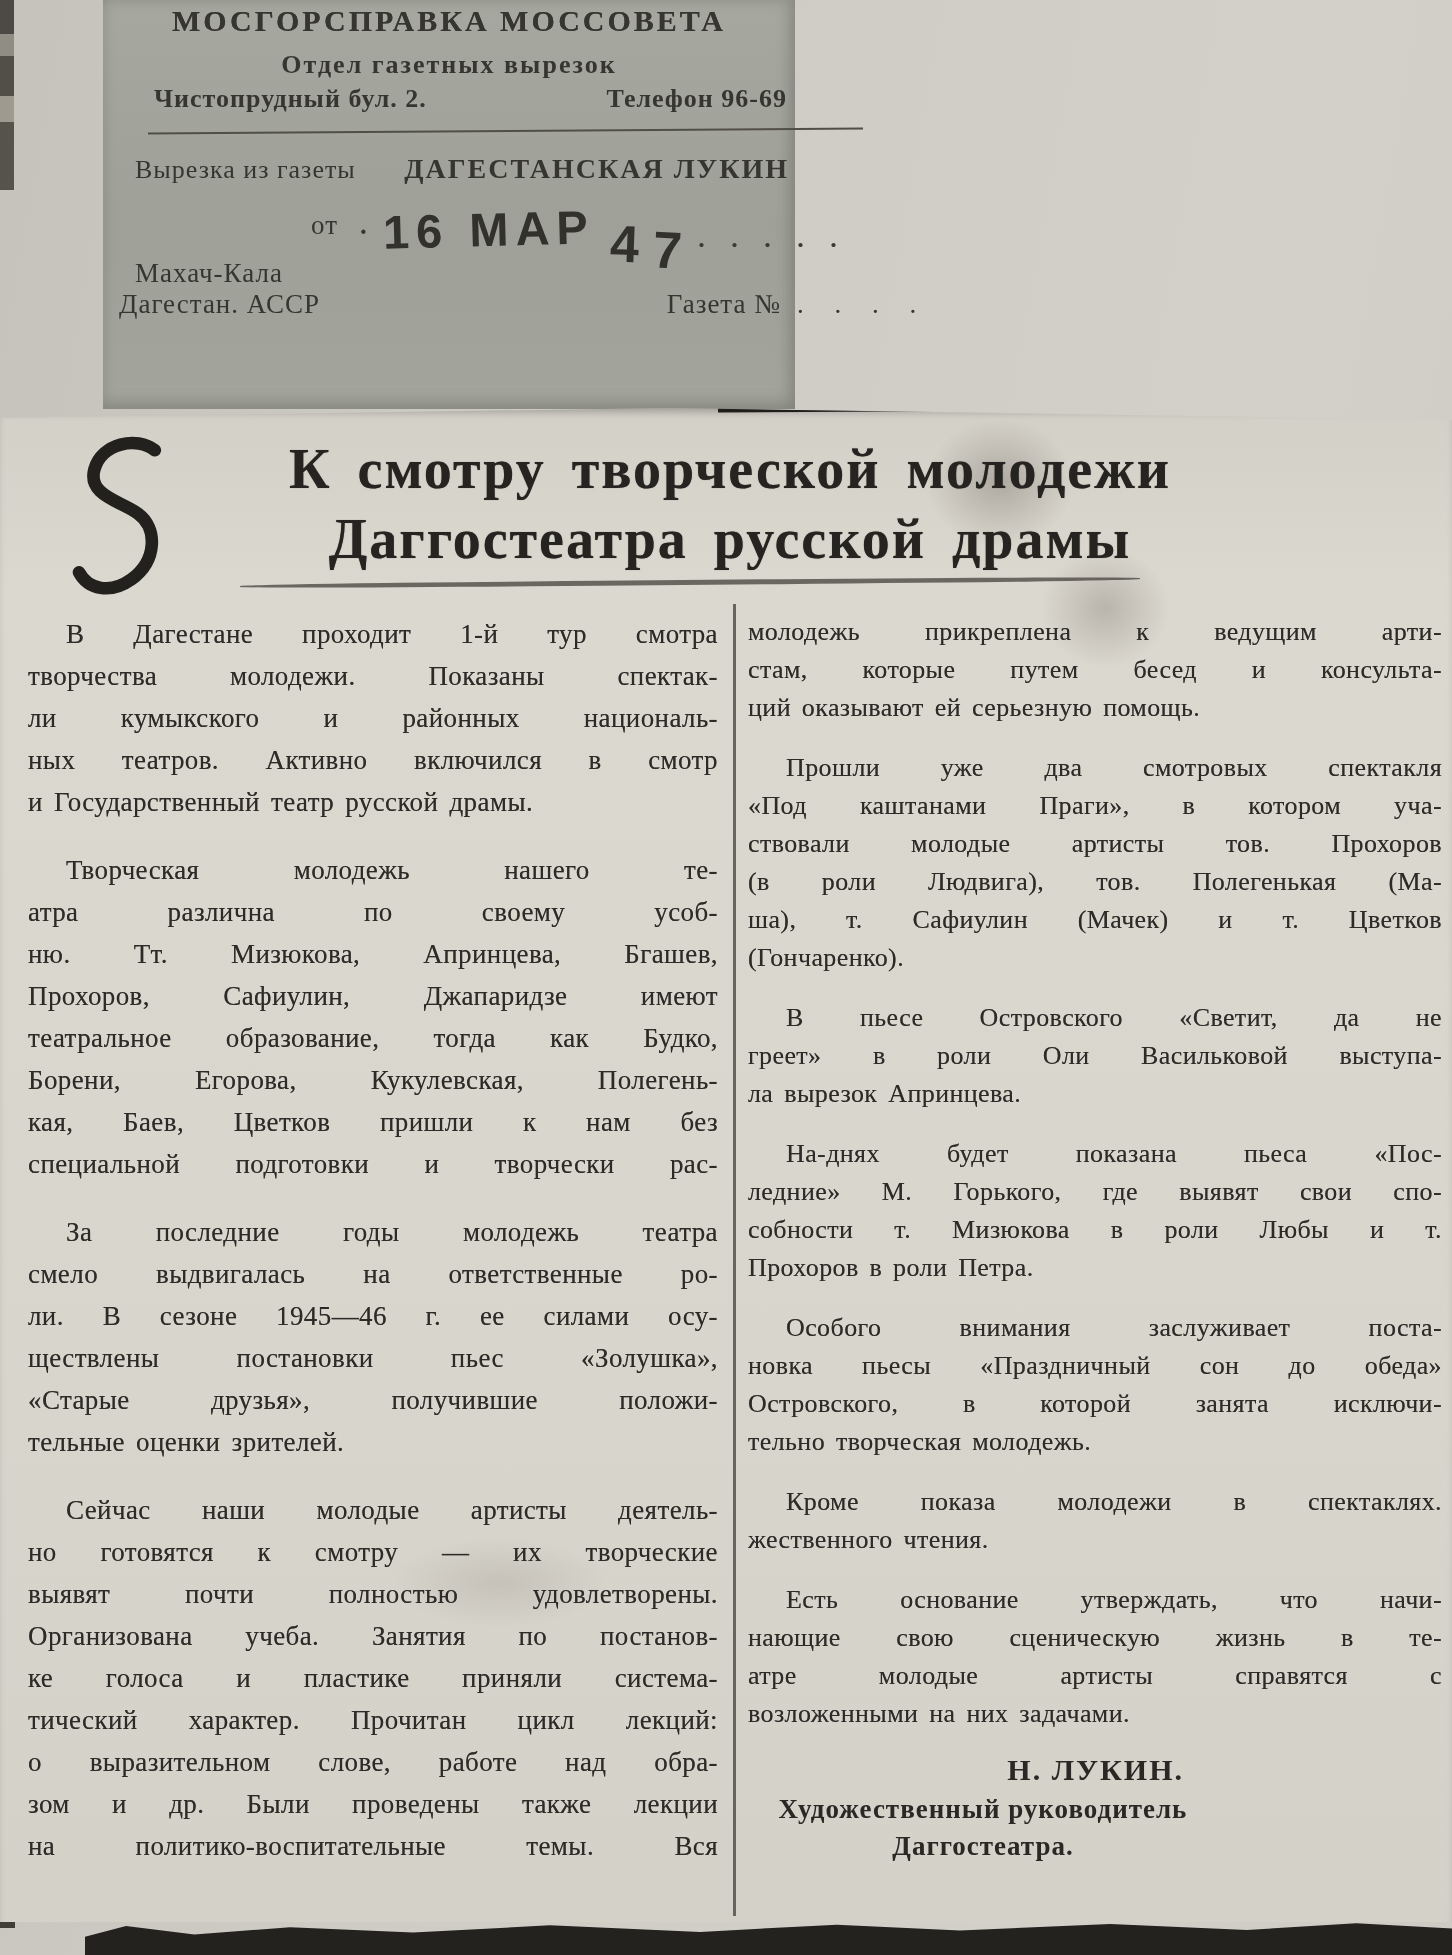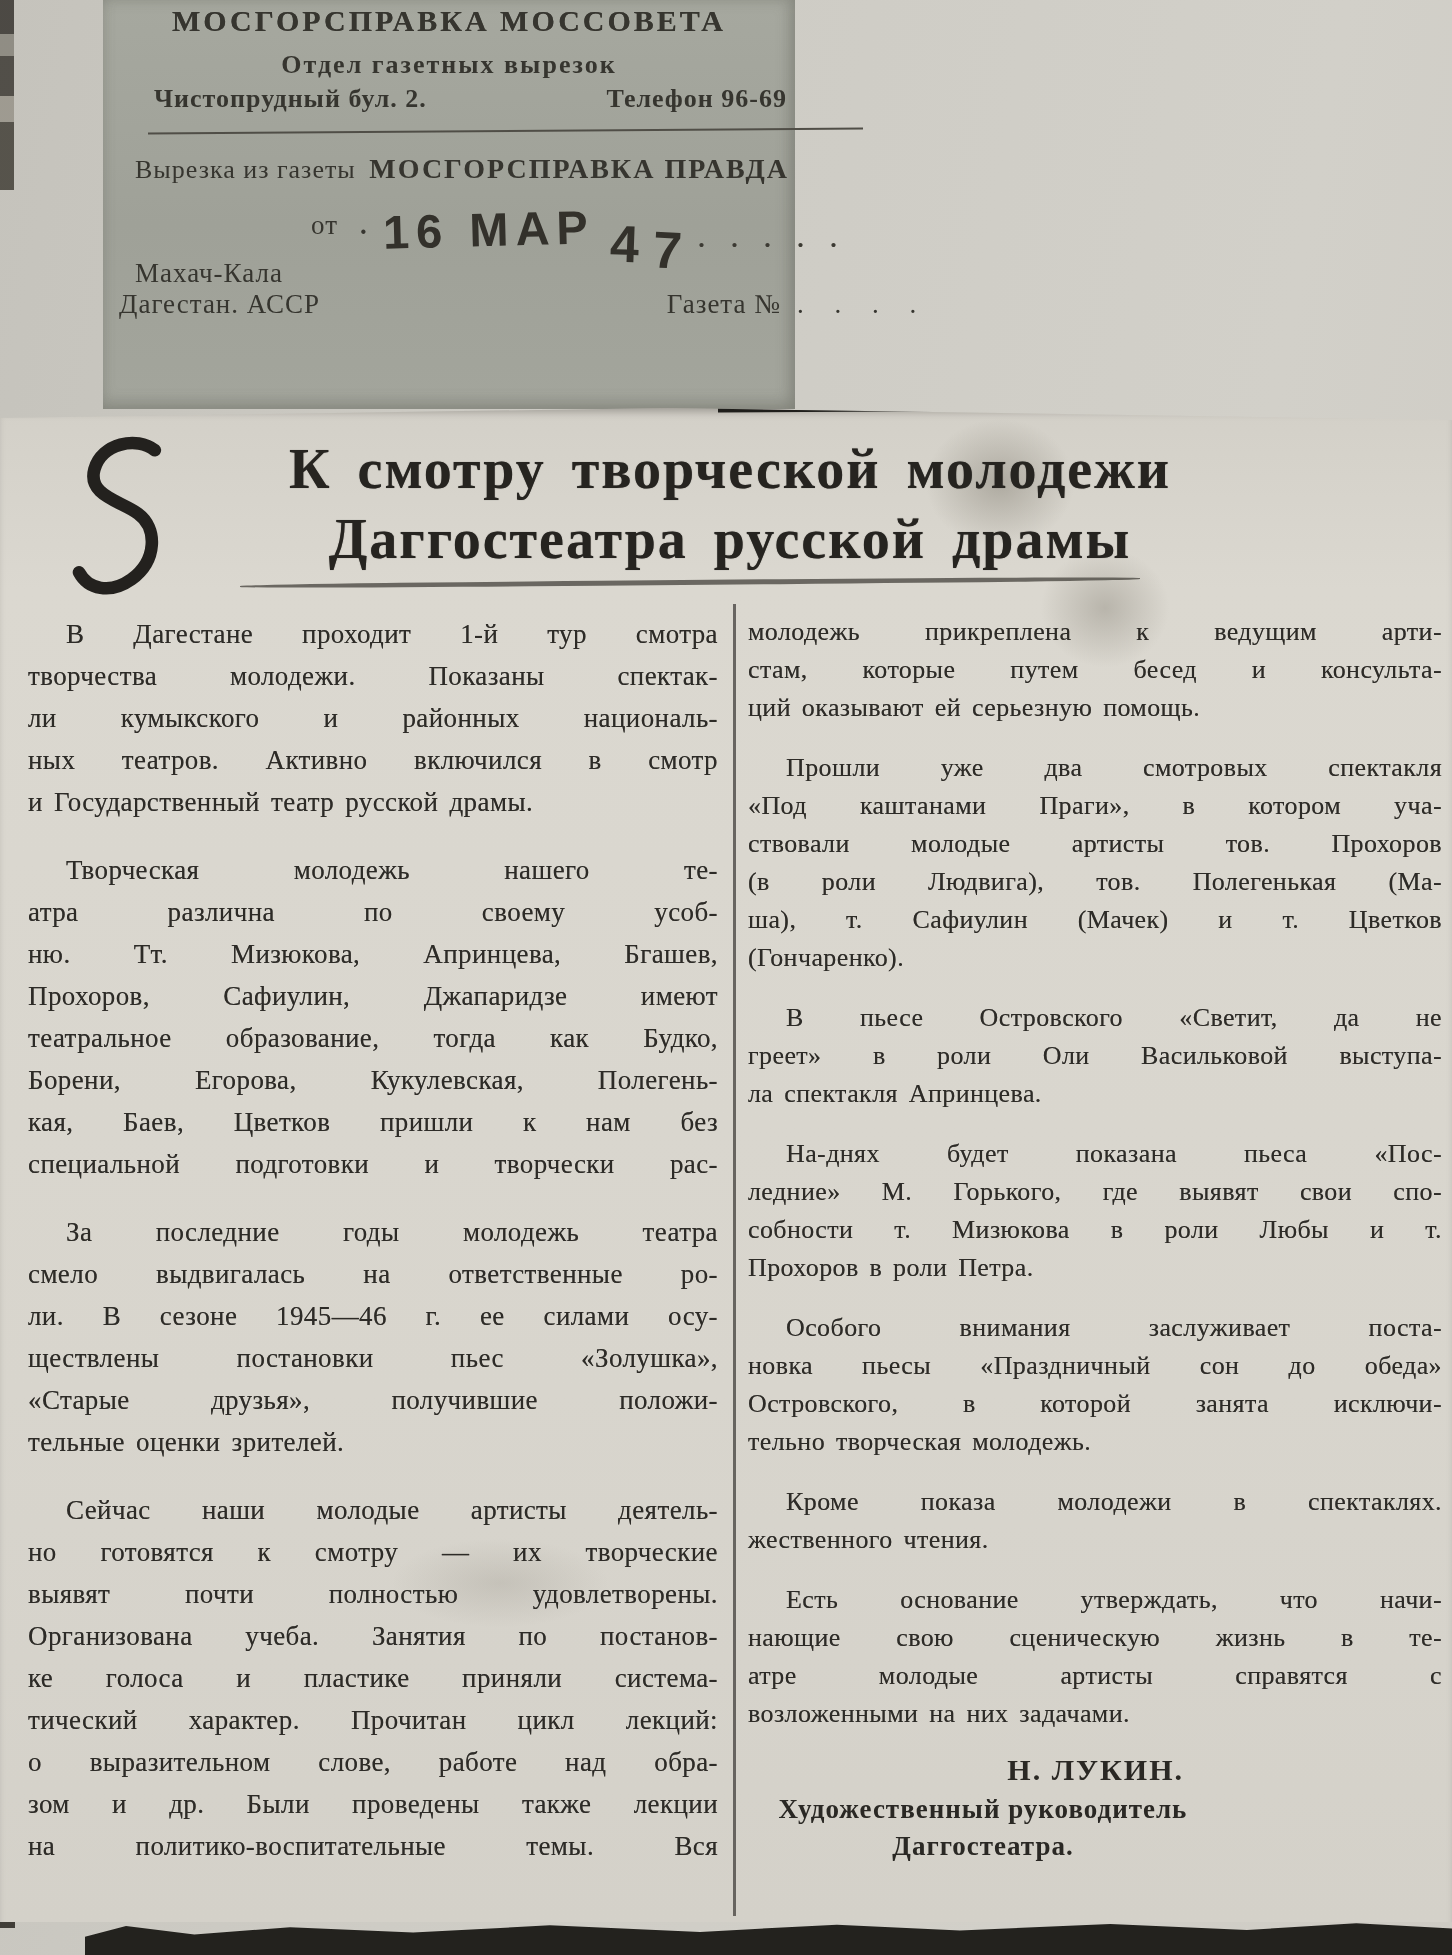--- a/index.html
+++ b/index.html
@@ -87,21 +87,21 @@
 <div class="stamp-card">
   <div class="s-title">МОСГОРСПРАВКА МОССОВЕТА</div>
   <div class="s-sub">Отдел газетных вырезок</div>
   <div class="s-row1">
     <span>Чистопрудный бул. 2.</span>
     <span>Телефон 96-69</span>
   </div>
   <div class="s-rule"></div>
   <div class="s-source">
     <span class="lbl">Вырезка из газеты</span>
-    <span class="paper">МОСГОРСПРАВКА ПРАВДА</span>
+    <span class="paper">ДАГЕСТАНСКАЯ ЛУКИН</span>
   </div>
   <div class="s-daterow">
     <span class="s-ot">от</span>
     <span class="s-dot">.</span>
     <span class="d-stamp d-main">16 МАР</span>
     <span class="d-stamp d-y1">4</span>
     <span class="d-stamp d-y2">7</span>
     <span class="d-dots">. . . . .</span>
   </div>
   <div class="s-city">Махач-Кала</div>
@@ -181,21 +181,21 @@
           <div class="line ind">Прошли уже два смотровых спектакля</div>
           <div class="line">«Под каштанами Праги», в котором уча-</div>
           <div class="line">ствовали молодые артисты тов. Прохоров</div>
           <div class="line">(в роли Людвига), тов. Полегенькая (Ма-</div>
           <div class="line">ша), т. Сафиулин (Мачек) и т. Цветков</div>
           <div class="line endl">(Гончаренко).</div>
         </div>
         <div class="para">
           <div class="line ind">В пьесе Островского «Светит, да не</div>
           <div class="line">греет» в роли Оли Васильковой выступа-</div>
-          <div class="line endl">ла спектакля Апринцева.</div>
+          <div class="line endl">ла вырезок Апринцева.</div>
         </div>
         <div class="para">
           <div class="line ind">На-днях будет показана пьеса «Пос-</div>
           <div class="line">ледние» М. Горького, где выявят свои спо-</div>
           <div class="line">собности т. Мизюкова в роли Любы и т.</div>
           <div class="line endl">Прохоров в роли Петра.</div>
         </div>
         <div class="para">
           <div class="line ind">Особого внимания заслуживает поста-</div>
           <div class="line">новка пьесы «Праздничный сон до обеда»</div>

